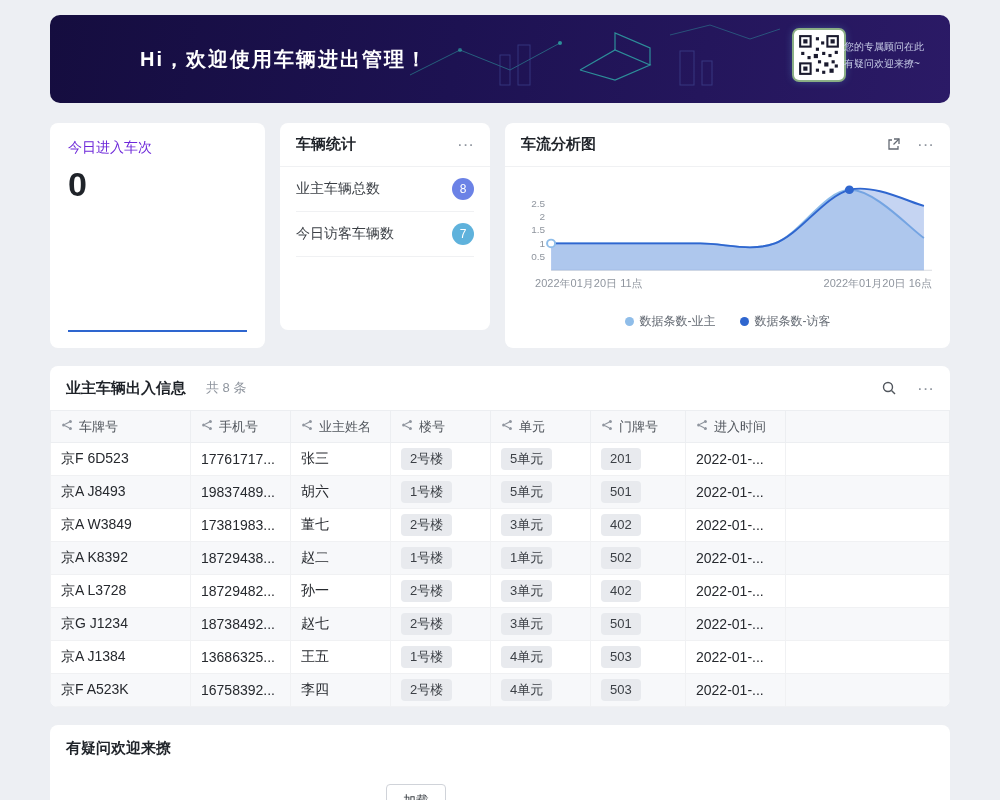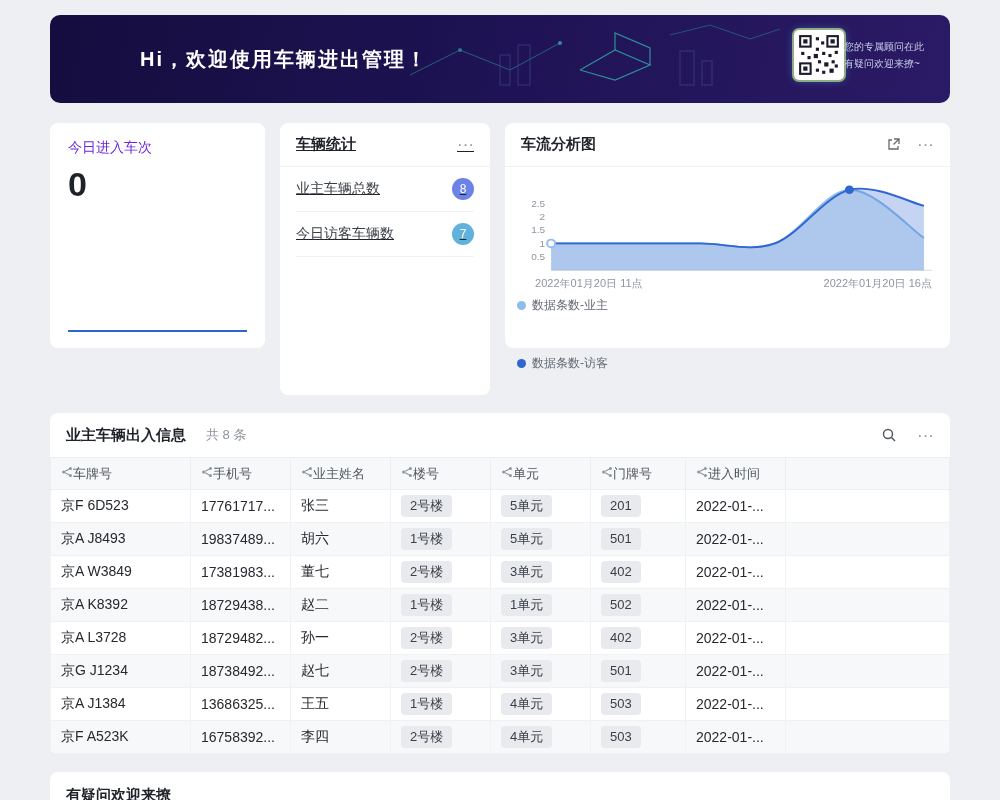--- a/index.html
+++ b/index.html
@@ -29,21 +29,21 @@
   .qr-caption { font-size:10px; color:#c6cbe6; line-height:1.7; white-space:nowrap; }
 
   
   .cards { display:flex; gap:15px; margin-top:20px; }
   .card { background:#fff; border-radius:8px; position:relative; }
   .card-metric { width:215px; height:225px; padding:16px 18px; }
   .metric-label { font-size:14px; color:#6d28d9; }
   .metric-value { font-size:34px; font-weight:bold; margin-top:8px; color:#1f2329; }
   .metric-line { position:absolute; left:18px; right:18px; bottom:16px; height:2px; background:#2e66cf; }
 
-  .card-stats { width:210px; height:272px;text-decoration:underline; }
+  .card-stats { width:210px; height:207px; }
   .card-head {
     display:flex; align-items:center; justify-content:space-between;
     height:44px; padding:0 16px; border-bottom:1px solid #f0f1f3;
   }
   .card-title { font-size:15px; font-weight:bold; color:#1f2329; }
   .more-icon { color:#8f959e; font-size:17px; line-height:1; cursor:pointer; user-select:none; }
   .stat-row {
     display:flex; justify-content:space-between; align-items:center;
     height:45px; margin:0 16px; border-bottom:1px solid #f0f1f3;
     font-size:14px; color:#3c4046;
@@ -51,42 +51,42 @@
   .badge {
     min-width:22px; height:22px; border-radius:50%; color:#fff; font-size:12px;
     display:flex; align-items:center; justify-content:center;
   }
 
   .card-chart { flex:1; height:225px;text-align:right; }
   .head-icons { display:flex; gap:16px; align-items:center; }
   .icon-btn { cursor:pointer; display:flex; align-items:center; }
   .chart-wrap { padding:6px 12px 0; }
   svg.chart { width:100%; height:122px; display:block; }
-  .legend { display:flex; justify-content:center; gap:41px; margin-top:2px; font-size:12px; color:#646a73;flex-direction:column; }
+  .legend { display:flex; justify-content:center; gap:24px; margin-top:18px; font-size:12px; color:#646a73; }
   .legend-item { display:flex; align-items:center; gap:6px; cursor:pointer; }
   .legend-dot { width:9px; height:9px; border-radius:50%; }
 
   
   .table-card { margin-top:18px; border-radius:8px; background:#fff; overflow:hidden; }
   .table-head { height:44px; display:flex; align-items:center; padding:0 16px; gap:20px; }
   .table-title { font-size:15px; font-weight:bold; }
   .table-count { font-size:13px; color:#8f959e; }
   .table-head-right { margin-left:auto; display:flex; gap:20px; align-items:center; }
 
   table.grid { width:100%; border-collapse:collapse; table-layout:fixed; font-size:14px; }
   .grid th {
     background:#f7f8fa; font-weight:normal; color:#51565d; font-size:13px;
     text-align:left; padding:0 10px; height:32px; border:1px solid #eceef1;
   }
   .grid td {
     height:33px; padding:0 10px; border:1px solid #f0f1f3; color:#26292e;
     white-space:nowrap; overflow:hidden; background:#fff;
   }
   .grid tbody tr:nth-child(even) td { background:#f7f8fa; }
-  .th-inner { display:flex; align-items:center; }
+  .th-inner { display:flex; align-items:center; gap:6px; }
   .pill {
     display:inline-block; background:#e8eaee; border-radius:4px;
     padding:2px 9px; font-size:13px; color:#3c4046; line-height:18px;
   }
 
   
   .visitor-card { margin-top:18px; border-radius:8px; background:#fff; height:160px; padding:14px 16px; }
   .visitor-title { font-size:15px; font-weight:bold; }
   .load-button {
     display:block; margin:26px 0 0 320px;

